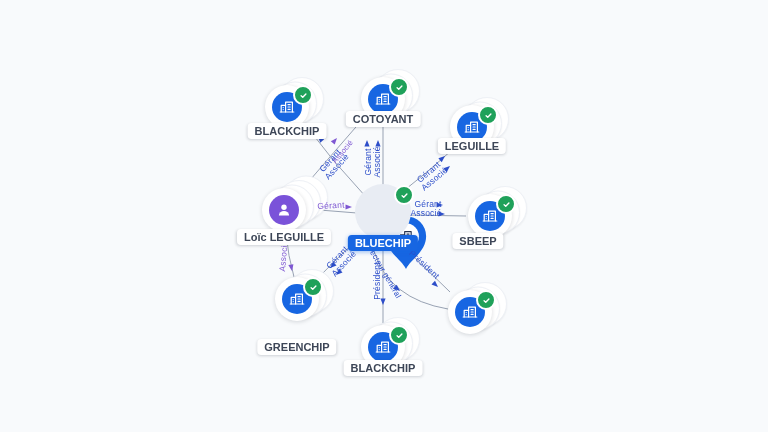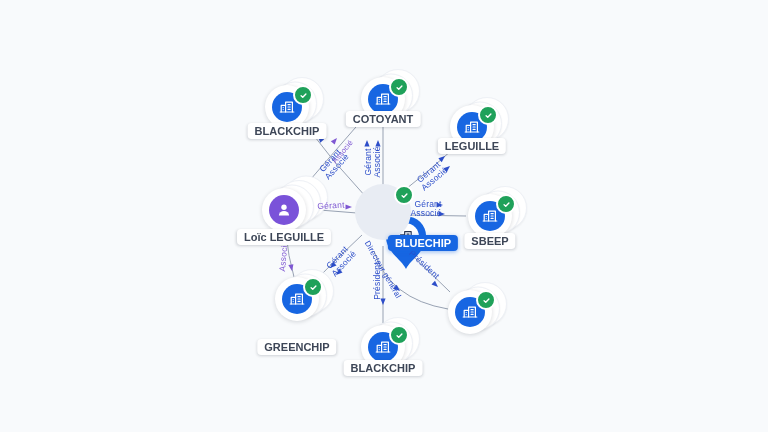--- a/index.html
+++ b/index.html
@@ -168,21 +168,21 @@
        <path d="M1.2 13 H14.8"></path>
             <path d="M9 5.7 H11.2 M9 8 H11.2 M9 10.3 H11.2"></path>
      </g>
    </g>
       </svg>
           <span class="badge" style="left:11px;top:-29px">
         <svg width="9" height="9" viewBox="0 0 12 12">
    <path d="M2.8 6.3 L5 8.4 L9.2 4" fill="none" stroke="#fff" stroke-width="1.8" stroke-linecap="round" stroke-linejoin="round"></path>
         </svg>
       </span></div>
-    <div class="pill central" style="left: 383px; top: 243px; margin-left: 40px;">BLUECHIP</div>
+    <div class="pill central" style="left: 383px; top: 243px;">BLUECHIP</div>
     <div class="node" style="left: 490px; top: 216px;">
       <span class="ghost" style="transform:translate(14px,-9px)"></span>
       <span class="ghost" style="transform:translate(7px,-4.5px)"></span>
       <span class="disc">
         <span class="chip" style="background:#1766e2">
           <svg width="16" height="16" viewBox="0 0 16 16">
    <g fill="none" stroke="#fff" stroke-width="1.2" stroke-linecap="round" stroke-linejoin="round">
      <path d="M2.2 13 V6.4 H6.6"></path>
               <path d="M6.6 13 V3.2 H13.4 V13"></path>
      <path d="M1.2 13 H14.8"></path>
@@ -191,21 +191,21 @@
    </g>
           </svg>
         </span>
       </span>
       <span class="badge">
         <svg width="9" height="9" viewBox="0 0 12 12">
    <path d="M2.8 6.3 L5 8.4 L9.2 4" fill="none" stroke="#fff" stroke-width="1.8" stroke-linecap="round" stroke-linejoin="round"></path>
         </svg>
       </span>
     </div>
-    <div class="pill" style="left: 490px; top: 241px;">SBEEP</div>
+    <div class="pill" style="left: 478px; top: 241px;">SBEEP</div>
     <div class="node" style="left: 297px; top: 299px;">
       <span class="ghost" style="transform:translate(14px,-9px)"></span>
       <span class="ghost" style="transform:translate(7px,-4.5px)"></span>
       <span class="disc">
         <span class="chip" style="background:#1766e2">
           <svg width="16" height="16" viewBox="0 0 16 16">
    <g fill="none" stroke="#fff" stroke-width="1.2" stroke-linecap="round" stroke-linejoin="round">
      <path d="M2.2 13 V6.4 H6.6"></path>
               <path d="M6.6 13 V3.2 H13.4 V13"></path>
      <path d="M1.2 13 H14.8"></path>

